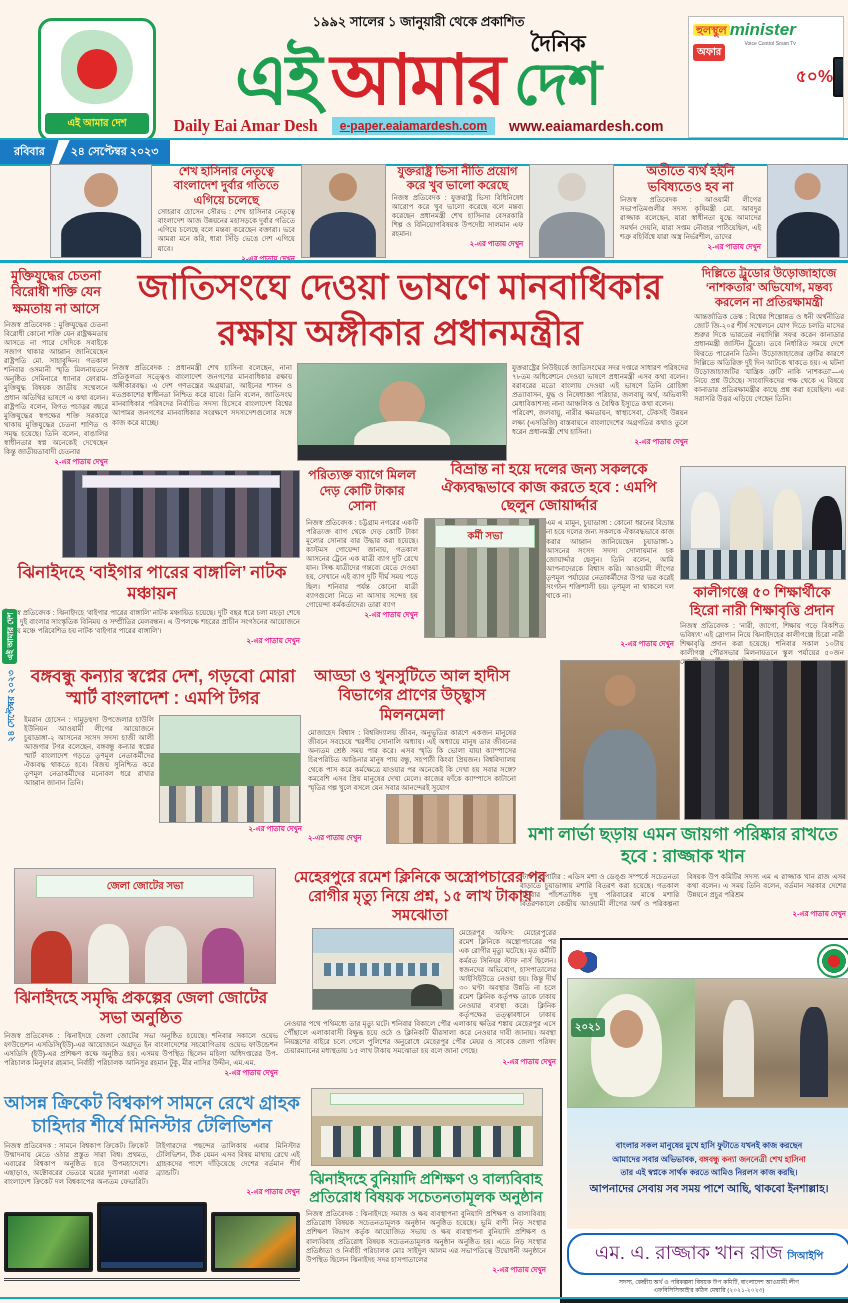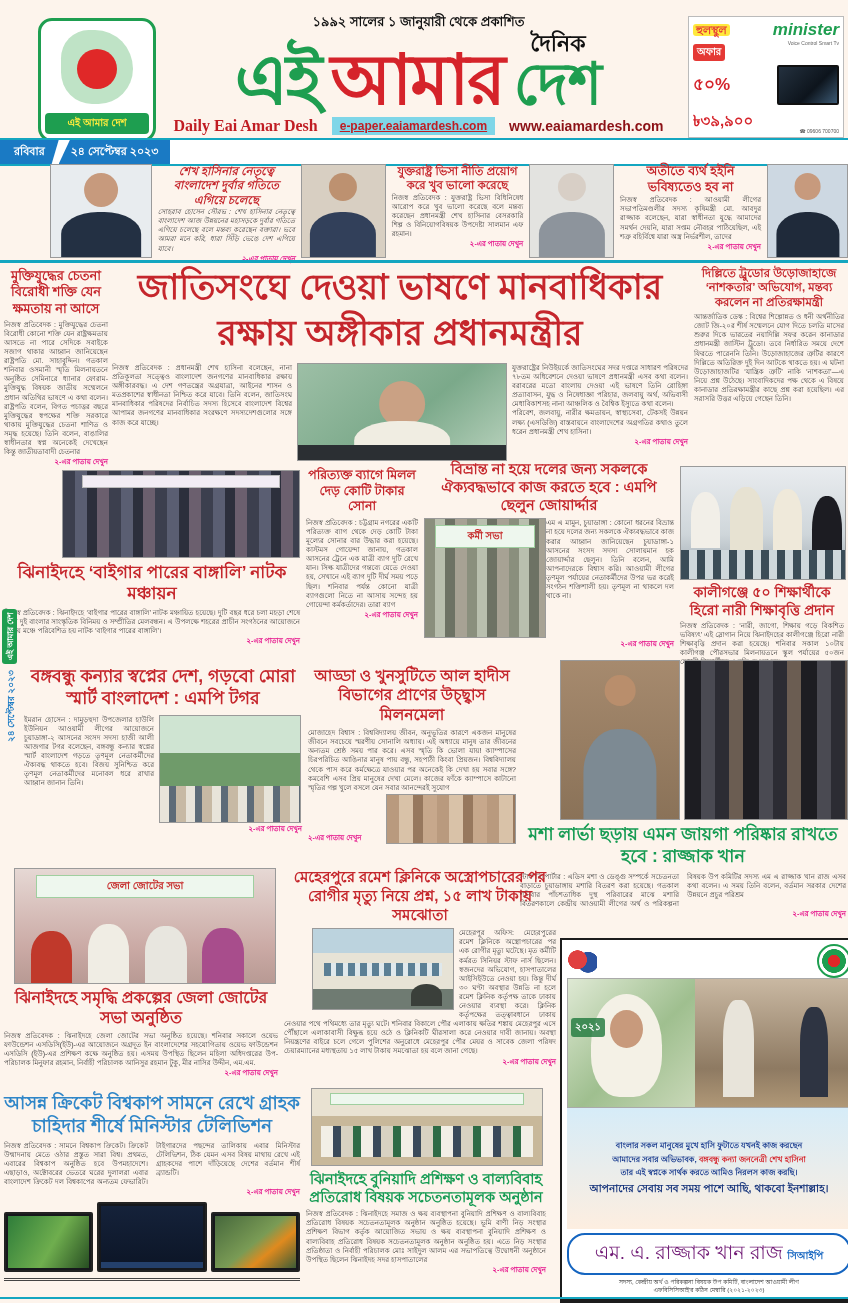--- a/index.html
+++ b/index.html
@@ -16,21 +16,21 @@
   .t-green{color:#1e9e50;font-weight:bold;}
   .t-red{color:#d5232a;font-weight:bold;}
   .t-main{font-size:70px;line-height:0.95;letter-spacing:-2px;}
   .t-stack{display:flex;flex-direction:column;align-items:center;line-height:1;}
   .t-daily{font-size:22px;color:#111;font-weight:bold;}
   .t-desh{font-size:58px;}
   .mast-links{display:flex;align-items:center;gap:14px;margin-top:4px;justify-content:center;}
   .mast-en{color:#c01d23;font-weight:bold;font-size:16px;font-family:"Liberation Serif",serif;}
   .mast-ep{background:#7fd6e8;color:#c01d23;font-weight:bold;font-size:12px;padding:2px 8px;text-decoration:underline;}
   .mast-www{color:#8c1116;font-weight:bold;font-size:14px;}
-  .min-ad{border:1px solid #bbb;background:#fff;display:flex;flex-direction:column;padding:3px 4px;overflow:hidden;}
+  .min-ad{border:1px solid #bbb;background:#fff;display:flex;padding:3px 4px;overflow:hidden;}
   .min-top{display:flex;justify-content:space-between;align-items:flex-start;}
   .min-offer1{color:#e53935;background:#ffe93d;font-size:11px;font-weight:bold;padding:0 3px;border-radius:3px;}
   .min-offer2{color:#fff;background:#e53935;font-size:10px;font-weight:bold;padding:0 4px;border-radius:3px;margin-top:1px;display:inline-block;}
   .min-brand{color:#1e9e50;font-size:17px;font-weight:bold;font-style:italic;}
   .min-sub{font-size:5px;color:#666;text-align:right;}
   .min-mid{display:flex;justify-content:space-between;align-items:center;flex:1;}
   .min-disc{color:#d5232a;font-size:17px;font-weight:bold;}
   .min-tv{width:58px;height:36px;background:linear-gradient(135deg,#24313f,#0d141c 60%,#3c5a74);border:2px solid #111;border-radius:2px;}
   .min-price{color:#d5232a;font-size:15px;font-weight:bold;}
   .min-phone{font-size:5px;color:#555;text-align:right;}
@@ -142,21 +142,21 @@
   <div class="abs infobar">
     <div class="info-day">রবিবার</div>
     <div class="info-date">২৪ সেপ্টেম্বর ২০২৩</div>
   </div>
 
   <div class="abs" style="left:0;top:164px;width:848px;height:94px;display:flex;gap:6px;padding-left:50px;box-sizing:border-box;">
     <div class="photo" style="width:106px;height:92px;background:#e8ecef;">
       <div class="head" style="background:#c79a7d;"></div>
         <div class="torso" style="background:#233043;"></div>
     </div>
-    <div style="width:146px;font-style:italic;">
+    <div style="width:146px;">
       <h3 class="hl hl-red" style="font-size:11.5px;">শেখ হাসিনার নেতৃত্বে বাংলাদেশ দুর্বার গতিতে এগিয়ে চলেছে</h3>
       <p class="body-txt">সোহরাব হোসেন সৌরভ : শেখ হাসিনার নেতৃত্বে বাংলাদেশ আজ উন্নয়নের মহাসড়কে দুর্বার গতিতে এগিয়ে চলেছে বলে মন্তব্য করেছেন বক্তারা। ভবে আমরা মনে করি, ধারা সিঁড়ি ভেঙে দেশ এগিয়ে যাবে।</p>
       <div class="cont">২-এর পাতায় দেখুন</div>
     </div>
     <div class="photo" style="width:88px;height:92px;background:#d8cfc2;">
       <div class="head" style="background:#bd9170;"></div>
         <div class="torso" style="background:#32405a;"></div>
     </div>
     <div style="width:140px;">
       <h3 class="hl hl-red" style="font-size:11.5px;">যুক্তরাষ্ট্র ভিসা নীতি প্রয়োগ করে খুব ভালো করেছে</h3>

